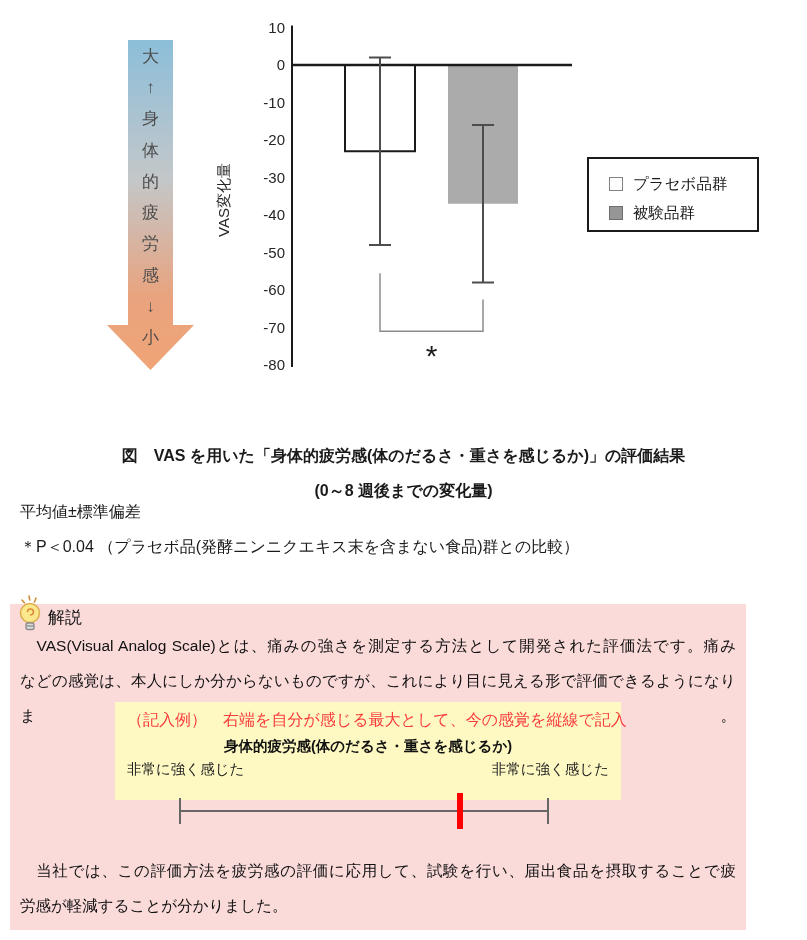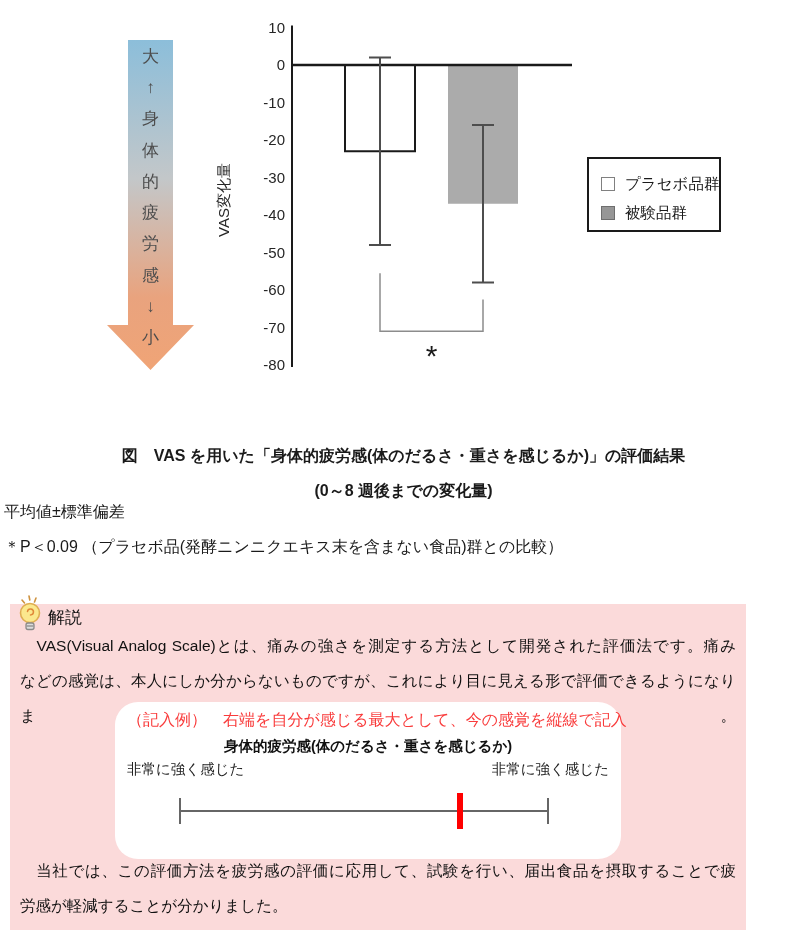--- a/index.html
+++ b/index.html
@@ -25,47 +25,47 @@
     font-size: 17px; color: #4d4d4d; line-height: 1;
   }
 
   
   .chart { position: absolute; left: 215px; top: 14px; width: 380px; height: 365px; }
   .chart svg { overflow: visible; }
   .chart text { font-family: "Liberation Sans", "DejaVu Sans", sans-serif; }
 
   
   .legend {
-    position: absolute; left: 587px; top: 157px; width: 134px; height: 75px;
-    background: #ffffff; border: 2px solid #1a1a1a; padding: 13px 0 0 12px;
+    position: absolute; left: 587px; top: 157px; width: 172px; height: 75px;
+    background: #ffffff; border: 2px solid #1a1a1a; padding: 13px 0 0 20px;
   }
   .legend-row { display: flex; align-items: center; height: 24px; margin-bottom: 5px; }
   .legend-swatch { width: 14px; height: 14px; border: 1px solid #808080; margin-right: 10px; flex: none; }
   .legend-label { font-size: 15.5px; color: #1a1a1a; white-space: nowrap; }
 
   
   .caption-line { position: absolute; left: 0; width: 807px; text-align: center; font-size: 16px; font-weight: 700; }
   .cap1 { top: 446px; }
   .cap2 { top: 481px; text-align: center; }
-  .note { position: absolute; left: 4px; font-size: 16px; }
+  .note { position: absolute; left: 20px; font-size: 16px; }
   .note-mean { top: 502px; }
   .note-sig { top: 537px; }
 
   
   .explain-box { position: absolute; left: 10px; top: 604px; width: 736px; height: 326px; }
   .explain-head { position: absolute; left: 8px; top: -10px; display: flex; align-items: flex-end; }
   .explain-heading { font-size: 17px; font-weight: 500; color: #111; margin-left: 2px; margin-bottom: 3px; }
   .explain-para { position: absolute; left: 10px; right: 10px; font-size: 15.5px; line-height: 35px; color: #111; }
   .para1 { top: 24px; }
   .para2 { top: 249px; }
   .p-line-justify { text-align: justify; text-align-last: justify; white-space: nowrap; }
   .p-line-justify2 { text-align: justify; text-align-last: justify; }
 
   
-  .example-box { position: absolute; left: 105px; top: 98px; width: 506px; height: 157px; background: #ffffff; border-radius: 23px; }
+  .example-box { position: absolute; left: 105px; top: 98px; width: 506px; height: 98px; background: #fef9c3; }
   .ex-instruction { margin: 8px 12px 0; font-size: 16px; line-height: 19px; white-space: nowrap; }
   .ex-question { margin: 7px 12px 0; font-size: 14.5px; font-weight: 700; line-height: 20px; color: #111; text-align: center; }
   .ex-anchors { display: flex; justify-content: space-between; margin: 4px 12px 0; font-size: 14.5px; color: #222; }
   .vas-scale { position: absolute; left: 64px; top: 88px; width: 370px; height: 42px; }
   .scale-line { position: absolute; left: 0; top: 20px; width: 100%; height: 2px; background: #666; }
   .scale-tick { position: absolute; top: 8px; width: 2px; height: 26px; background: #666; }
   .scale-tick.left { left: 0; }
   .scale-tick.right { right: 0; }
   .scale-mark { position: absolute; top: 3px; width: 6px; height: 36px; }
 </style>
@@ -136,21 +136,21 @@
     <div class="legend-row">
       <span class="legend-swatch" style="background: rgb(150, 150, 150); border-color: rgb(110, 110, 110);"></span>
       <span class="legend-label">被験品群</span>
     </div>
   </div>
 
   <div class="caption-line cap1">図　VAS を用いた「身体的疲労感(体のだるさ・重さを感じるか)」の評価結果</div>
   <div class="caption-line cap2">(0～8 週後までの変化量)</div>
 
   <div class="note note-mean">平均値±標準偏差</div>
-  <div class="note note-sig">＊P＜0.09 （プラセボ品(発酵ニンニクエキス末を含まない食品)群との比較）</div>
+  <div class="note note-sig">＊P＜0.04 （プラセボ品(発酵ニンニクエキス末を含まない食品)群との比較）</div>
 
   <div class="explain-box" style="background: rgb(251, 218, 218);">
     <div class="explain-head">
       <svg width="28" height="38" viewBox="0 0 28 38">
         <g stroke="#cf9340" stroke-width="1.6" stroke-linecap="round">
           <line x1="4" y1="6" x2="6.5" y2="9"></line>
           <line x1="11" y1="2" x2="11.8" y2="6"></line>
           <line x1="18" y1="4" x2="16.5" y2="8"></line>
         </g>
         <circle cx="12" cy="19" r="9.5" fill="#fbe88d" stroke="#dfae52" stroke-width="1.6"></circle>

